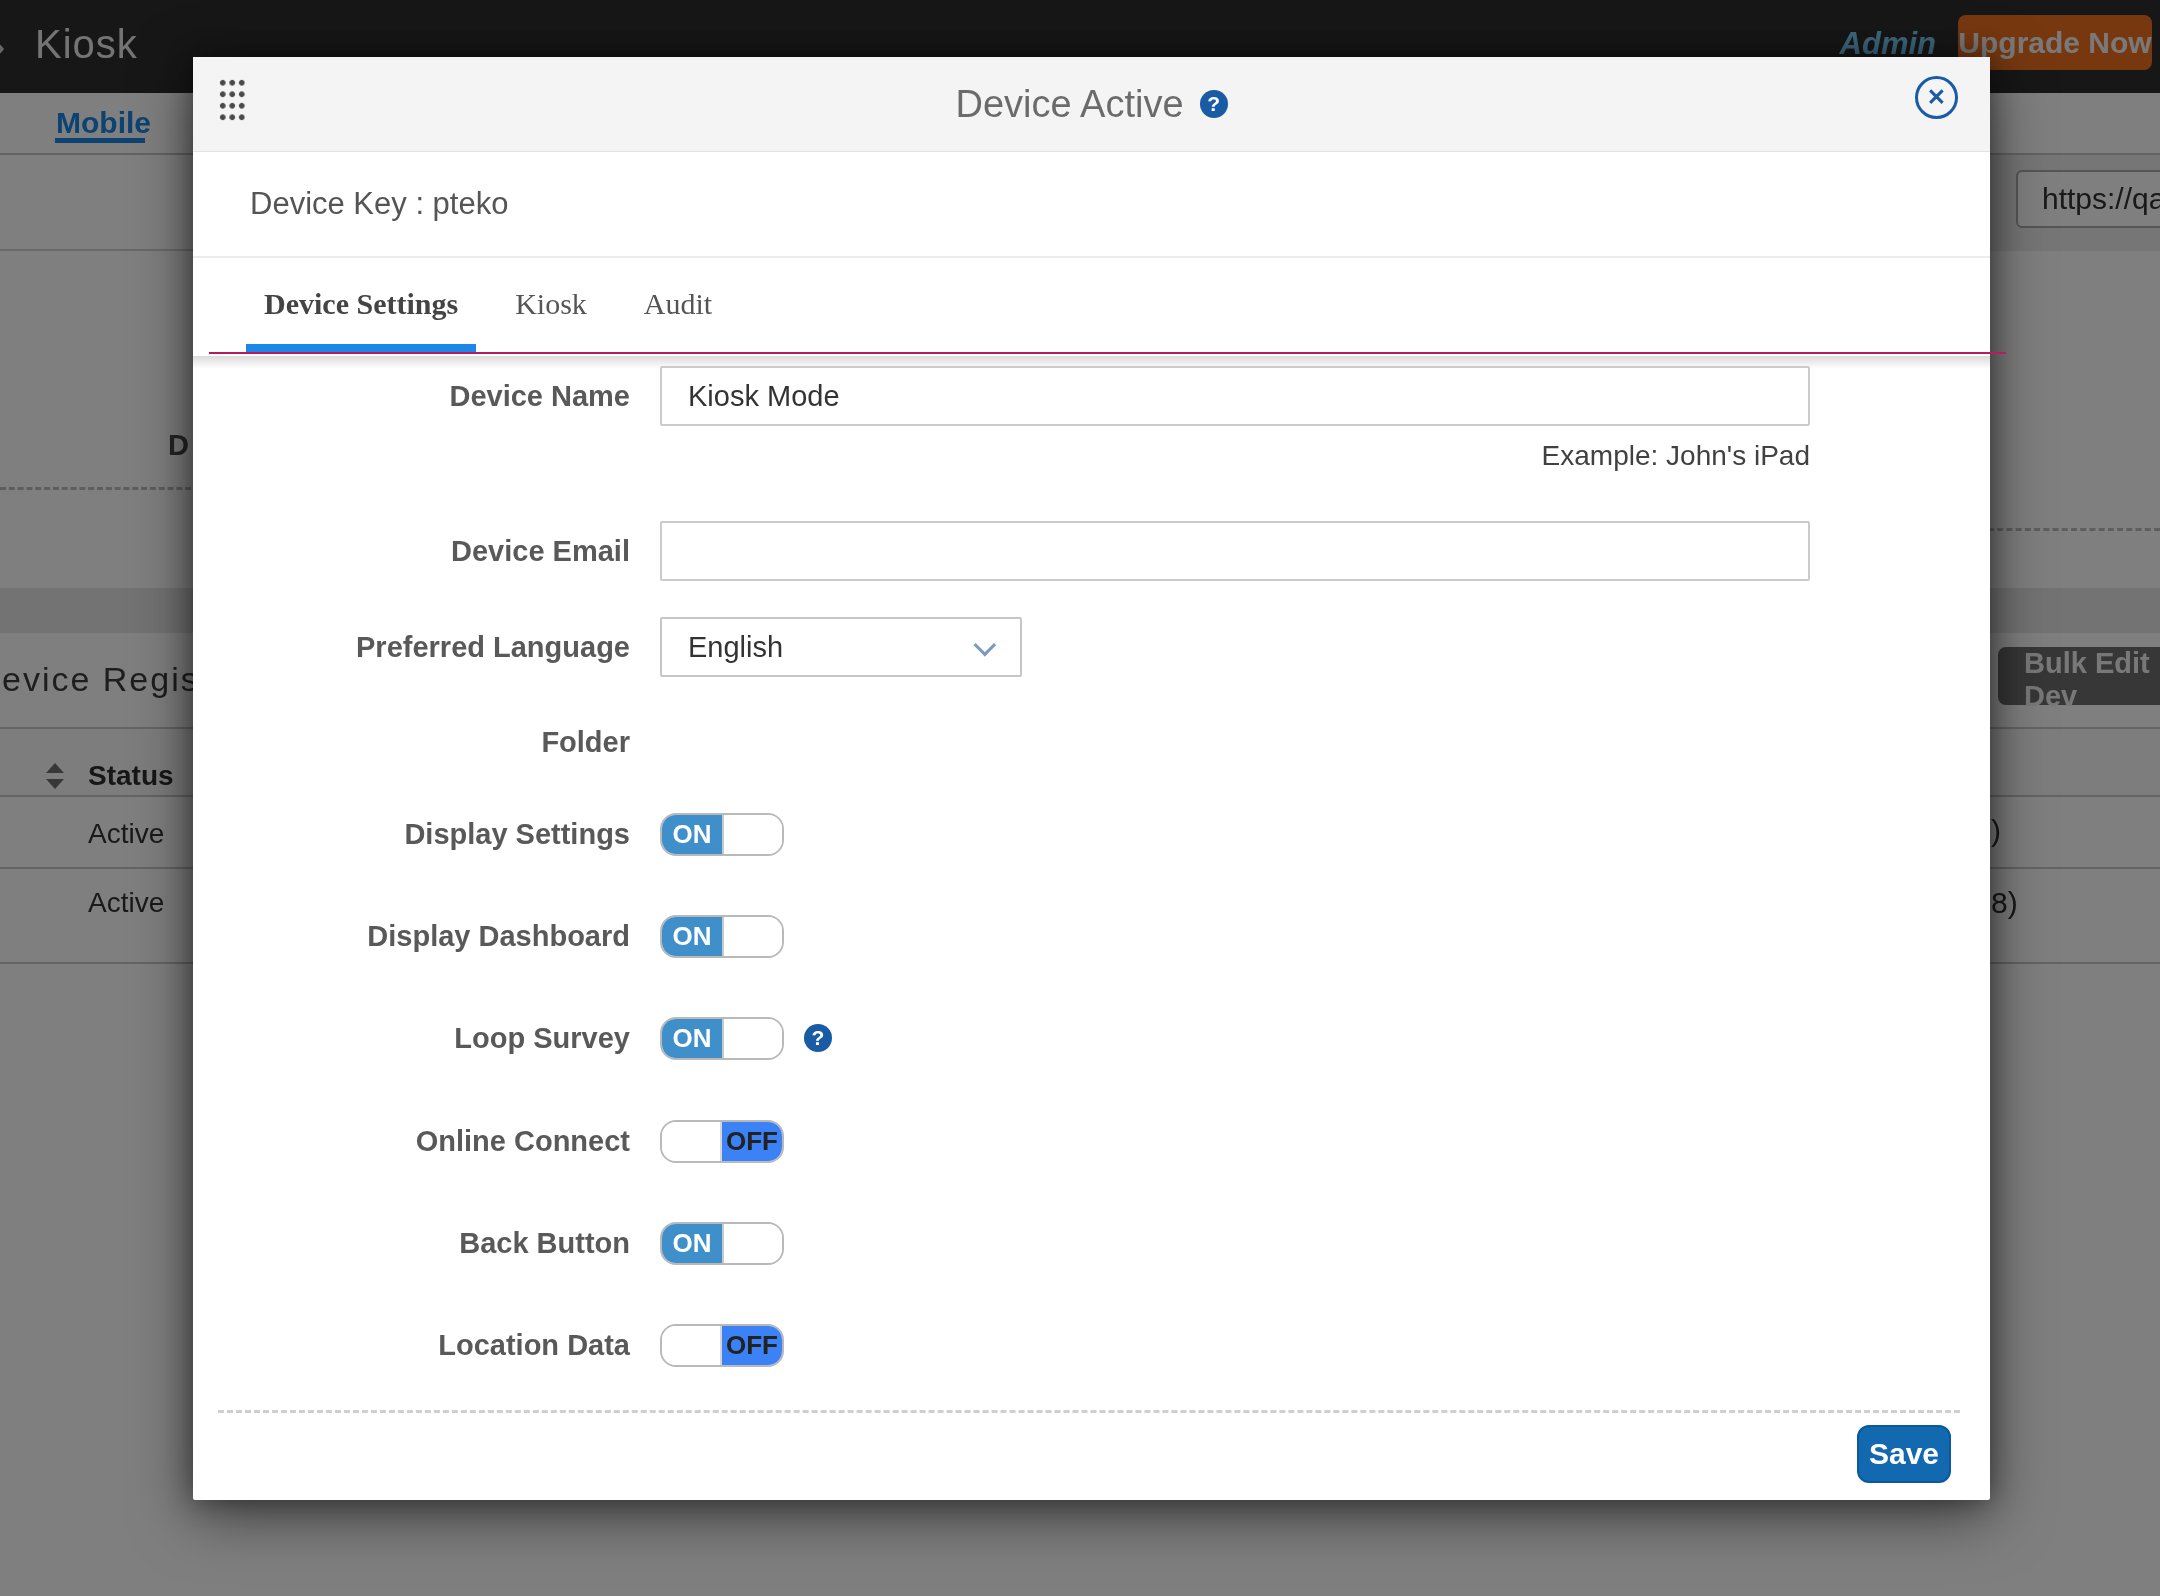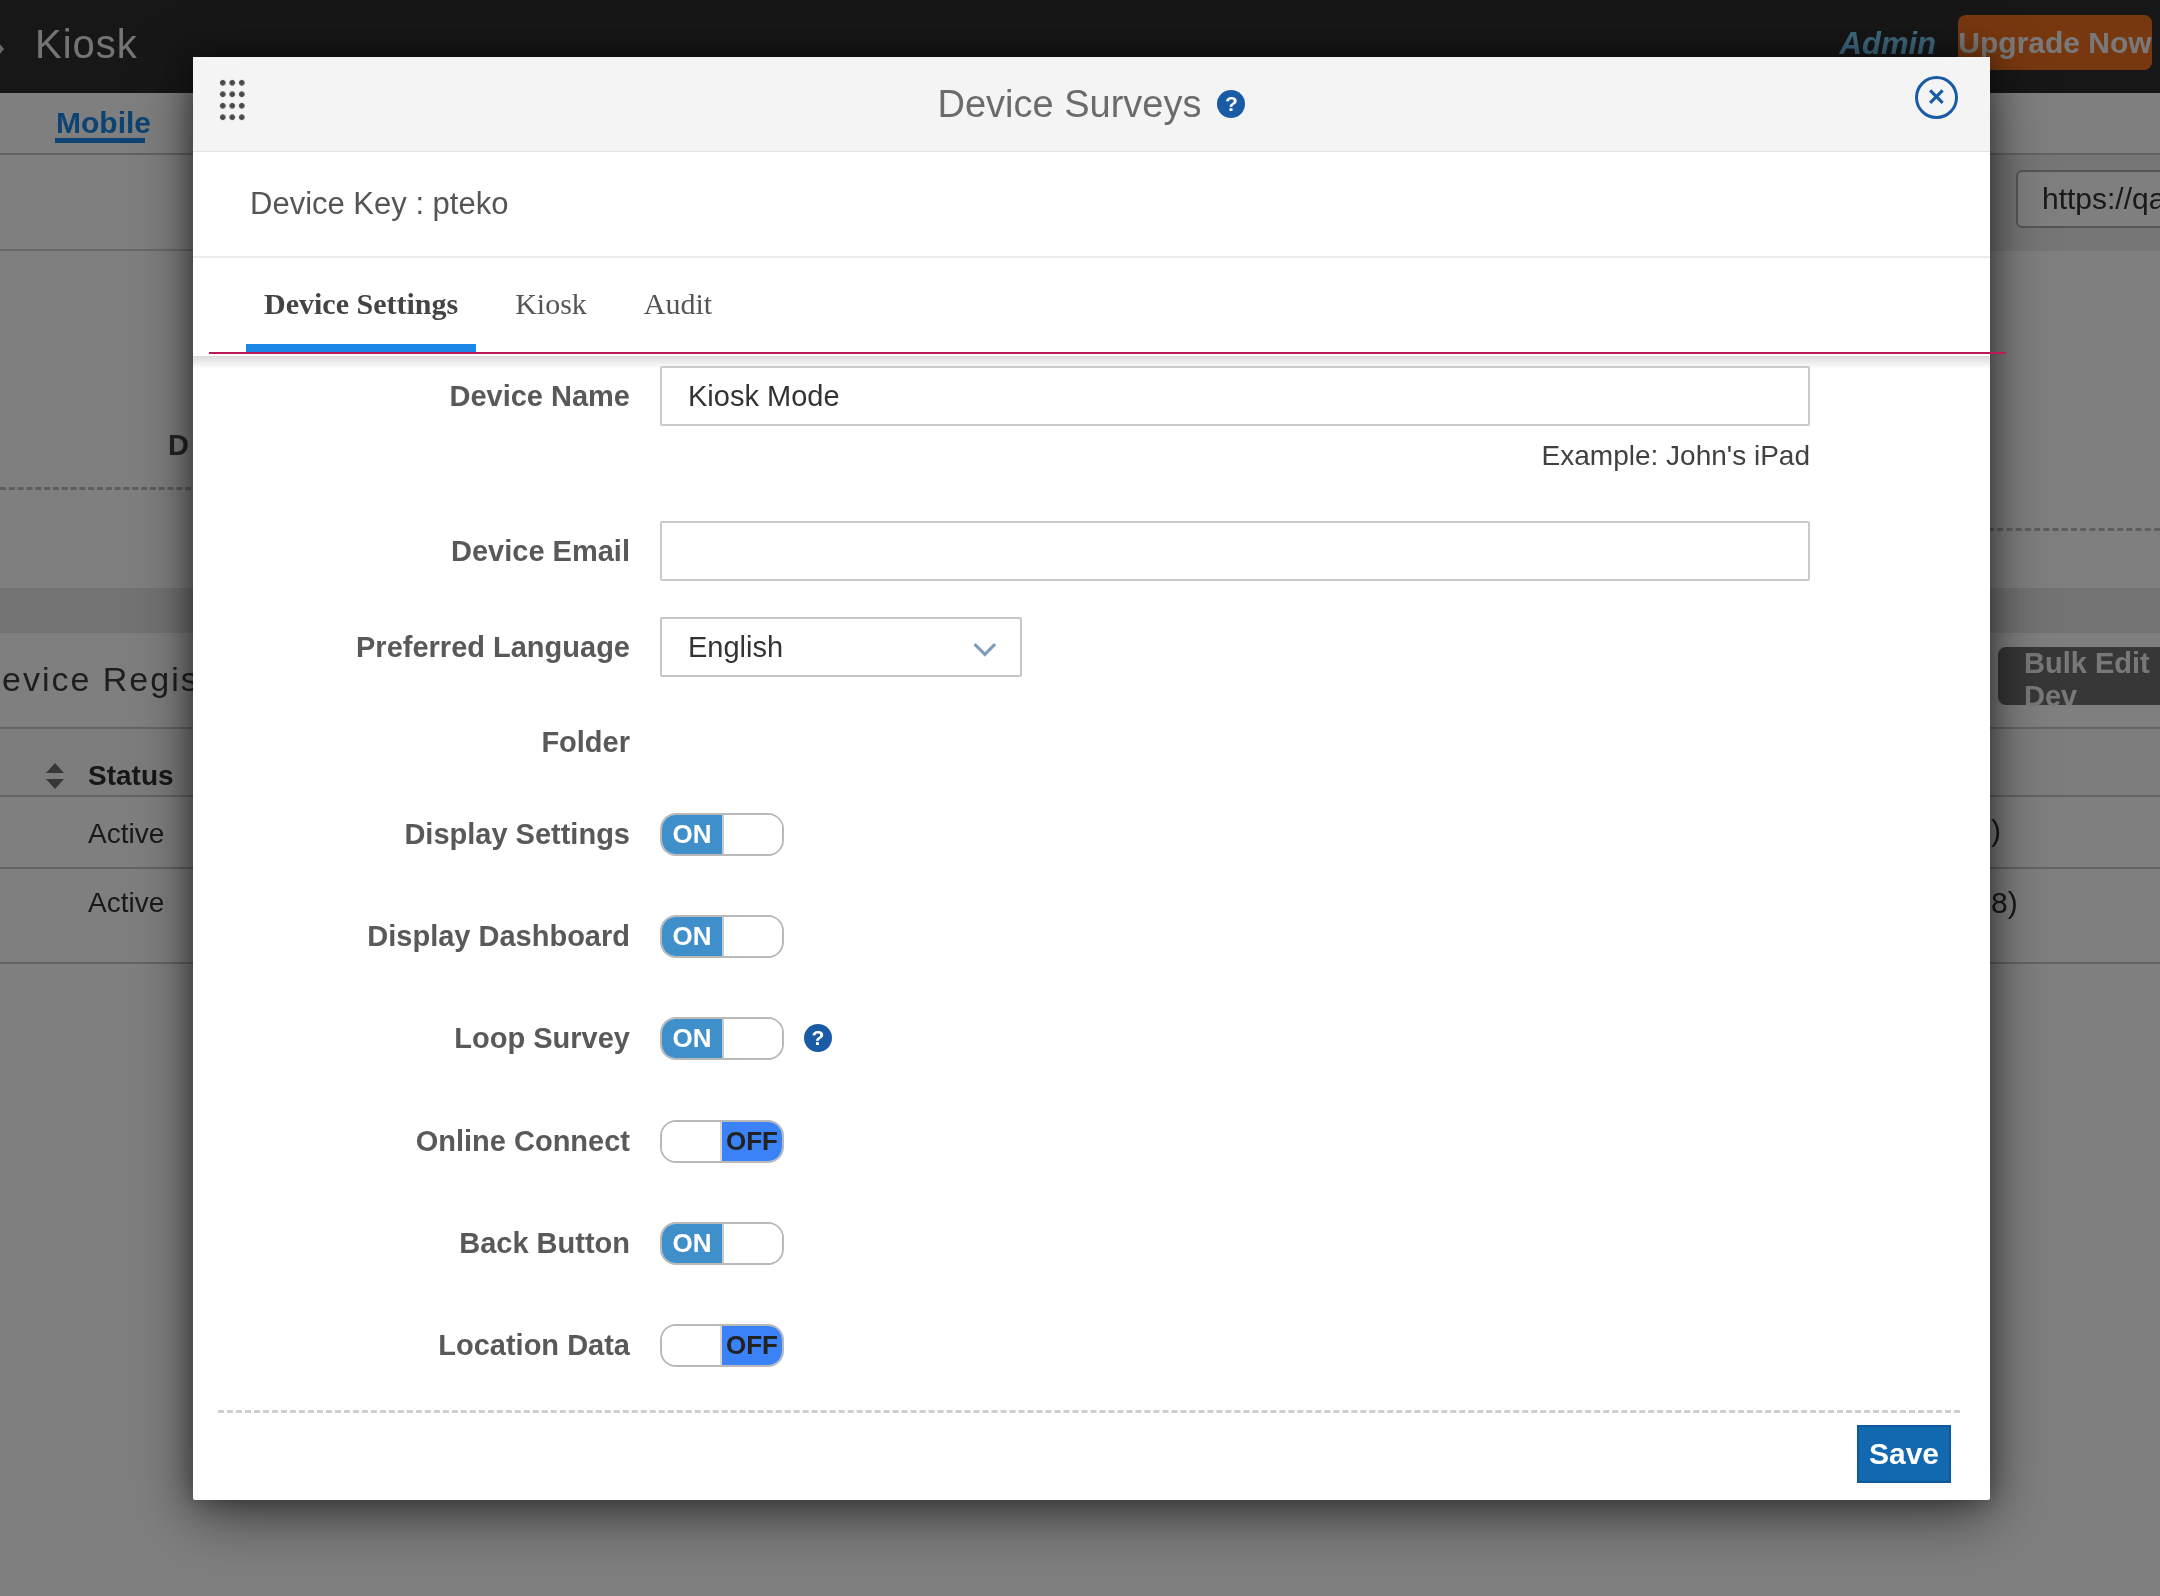--- a/index.html
+++ b/index.html
@@ -86,21 +86,21 @@
     overflow:hidden;cursor:pointer;display:flex;}
   .toggle .half{flex:0 0 50%;display:flex;align-items:center;justify-content:center;font-size:26px;font-weight:700;}
   .toggle.on .half.fill{background:var(--toggle-on-blue);color:#fff;}
   .toggle.on .half.knob{background:#fff;border-left:2px solid #c9c9c9;}
   .toggle.off .half.knob{background:#fff;border-right:2px solid #d6d6d6;}
   .toggle.off .half.fill{background:#3b82f6;color:#222;}
   .row-help{position:absolute;left:611px;width:28px;height:28px;border-radius:50%;background:var(--help-blue);color:#fff;
     font-size:21px;font-weight:700;display:flex;align-items:center;justify-content:center;cursor:pointer;}
   .m-dashed{position:absolute;left:25px;top:1353px;width:1742px;border-top:3px dashed #cfcfcf;}
   .save-btn{position:absolute;left:1664px;top:1368px;width:94px;height:58px;background:var(--save-blue);
-    border:2px solid #0d589a;border-radius:0;color:#fff;font-size:30px;font-weight:700;cursor:pointer;font-family:inherit;}
+    border:2px solid #0d589a;border-radius:12px;color:#fff;font-size:30px;font-weight:700;cursor:pointer;font-family:inherit;}
 </style>
 </head>
 <body>
 
 <div class="stage">
 
   <div class="bg">
     <div class="topbar">
       <span class="crumb-chevron">›</span>
       <span class="app-title">Kiosk</span>
@@ -139,21 +139,21 @@
     <span class="cell-active" style="top:887px">Active</span>
     <span class="cell-rfrag" style="top:886px">8)</span>
     <div class="t-line" style="top:962px"></div>
   </div>
 
   <div class="overlay"></div>
 
   <div class="modal">
     <div class="m-header">
       <span class="drag-handle"></span>
-      <span class="m-title">Device Surveys</span>
+      <span class="m-title">Device Active</span>
       <span class="help-circle">?</span>
       <button class="close-btn">✕</button>
     </div>
 
     <div class="keyrow">
       <span class="key-left">Device Key : pteko</span>
     </div>
 
     <div class="m-tabs">
       <span class="m-tab active">Device Settings</span>

